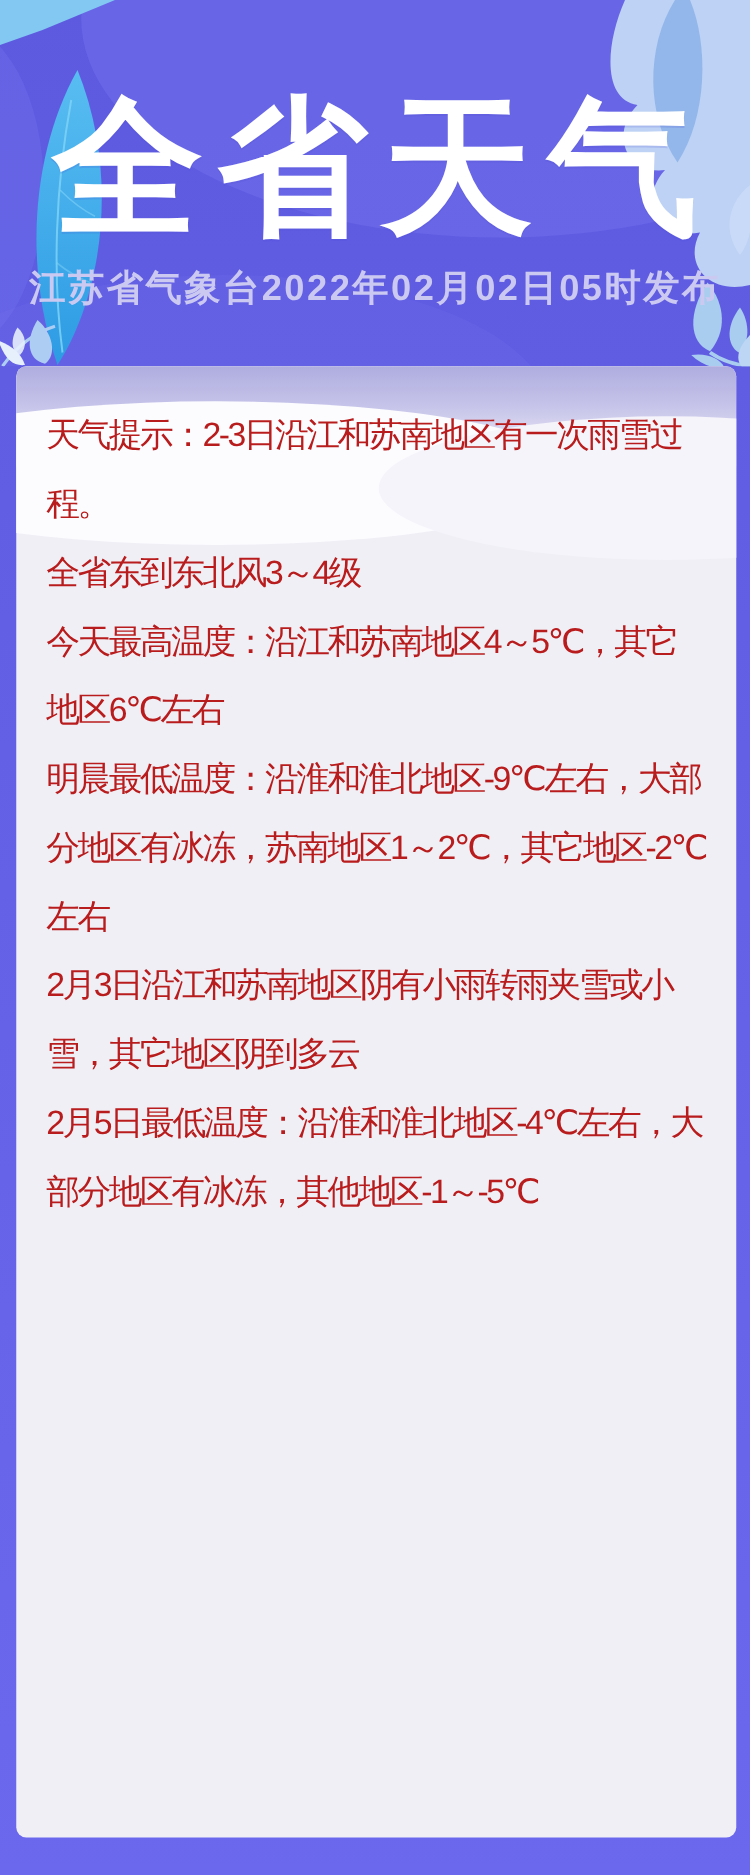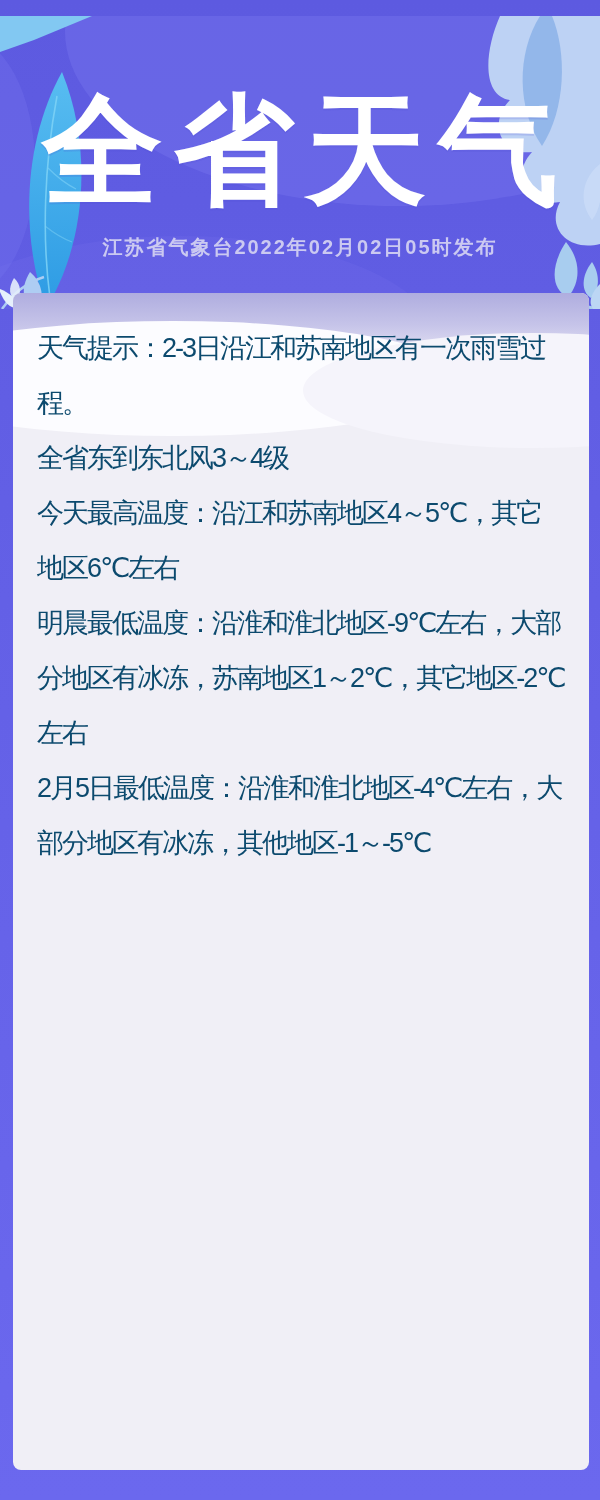--- a/index.html
+++ b/index.html
@@ -12,21 +12,21 @@
     width: 600px;
     height: 1500px;
     overflow: hidden;
     background: linear-gradient(180deg, #5D5AE0 0%, #6360E6 40%, #6B68EE 100%);
     font-family: "Liberation Sans", "DejaVu Sans", sans-serif;
   }
   
   .header {
     position: absolute;
     top: 0; left: 0;
-    width: 600px; height: 293px; margin-top: 16px;
+    width: 600px; height: 293px;
   }
   .header-decor {
     position: absolute;
     top: 0; left: 0;
   }
   .header-text {
     position: absolute;
     top: 0; left: 0;
     width: 100%;
     text-align: center;
@@ -36,21 +36,21 @@
     font-size: 120px;
     line-height: 1.08;
     font-weight: 900;
     color: #FFFFFF;
     letter-spacing: 12px;
     padding-left: 12px; 
     text-shadow: 0 2px 0 rgba(80,78,210,0.18);
   }
   .poster-subtitle {
     margin-top: 16px;
-    font-size: 20px;
+    font-size: 29px;
     line-height: 30px;
     letter-spacing: 2px;
     color: #CBC9F1;
     font-weight: 600;
   }
   
   .card {
     position: absolute;
     left: 13px;
     top: 293px;
@@ -83,21 +83,21 @@
   .card-body {
     position: relative;
     padding: 28px 24px 40px 24px;
   }
   .fc-line {
     margin: 0;
     font-size: 27px;
     line-height: 55px;
     letter-spacing: -2px;
     font-weight: 500;
-    color: #0c4a6e;
+    color: #b91c1c;
     text-align: left;
   }
 </style>
 </head>
 <body>
 
 <div class="poster">
 
   <div class="header">
     <svg class="header-decor" width="600" height="293" viewBox="0 0 600 293">
@@ -154,17 +154,18 @@
   <div class="card">
     <div class="card-top">
       <div class="wave-a"></div>
       <div class="wave-b"></div>
     </div>
     <div class="card-body">
         <p class="fc-line">天气提示：2-3日沿江和苏南地区有一次雨雪过程。</p>
         <p class="fc-line">全省东到东北风3～4级</p>
         <p class="fc-line">今天最高温度：沿江和苏南地区4～5℃，其它地区6℃左右</p>
         <p class="fc-line">明晨最低温度：沿淮和淮北地区-9℃左右，大部分地区有冰冻，苏南地区1～2℃，其它地区-2℃左右</p>
+        <p class="fc-line">2月3日沿江和苏南地区阴有小雨转雨夹雪或小雪，其它地区阴到多云</p>
         <p class="fc-line">2月5日最低温度：沿淮和淮北地区-4℃左右，大部分地区有冰冻，其他地区-1～-5℃</p>
       </div>
   </div>
 
 </div>
 
 </body></html>

